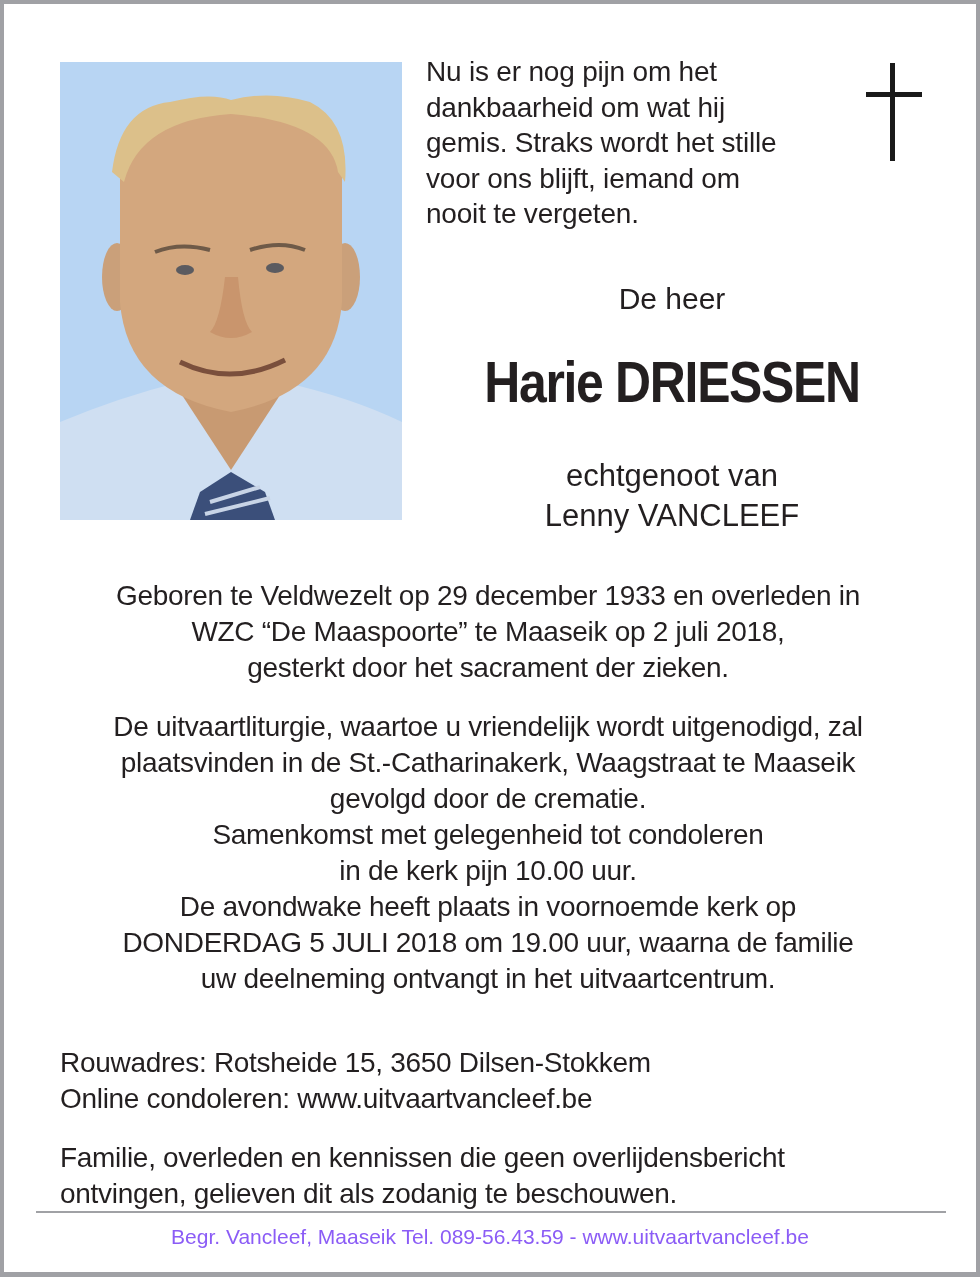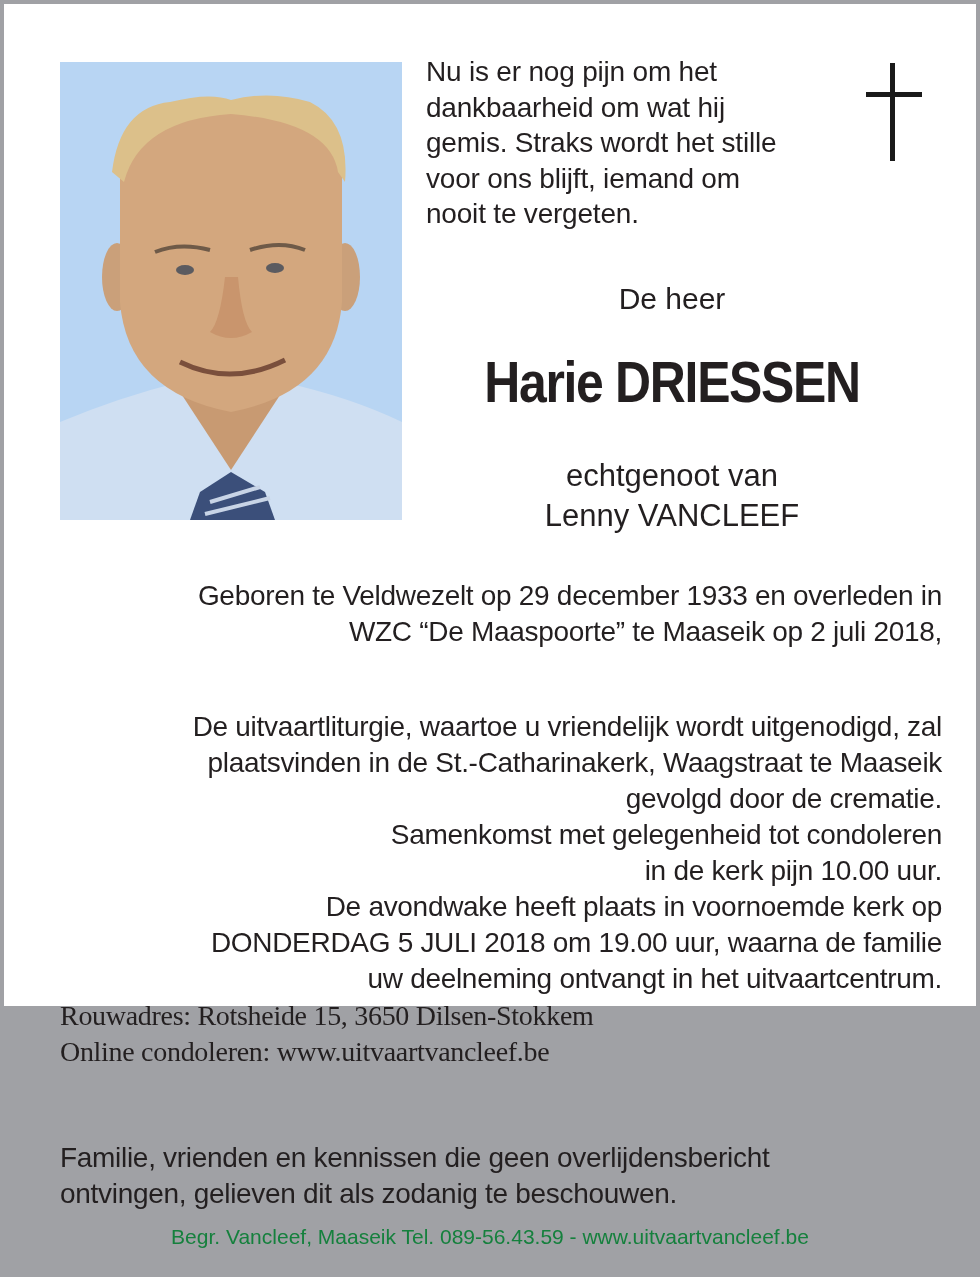--- a/index.html
+++ b/index.html
@@ -1,45 +1,45 @@
 <!DOCTYPE html>
 <html><head>
   <meta charset="utf-8">
   <style>
     * { margin: 0; padding: 0; box-sizing: border-box; }
     html, body { width: 980px; height: 1277px; background: #a0a1a5; overflow: hidden; }
     body { font-family: "Liberation Sans", sans-serif; color: #231f20; }
     .card {
-      position: absolute; left: 4px; top: 4px; width: 972px; height: 1002px;
+      position: absolute; left: 4px; top: 4px; width: 972px; height: 1268px;
       background: #ffffff;
     }
     .photo {
       position: absolute; left: 56px; top: 58px; width: 342px; height: 458px;
       background: #b8d5f3; overflow: hidden;
     }
     .photo svg { width: 100%; height: 100%; display: block; }
     .poem {
       position: absolute; left: 422px; top: 50px; width: 420px;
       font-size: 28px; line-height: 35.5px; letter-spacing: -0.2px;
     }
     .cross { position: absolute; left: 862px; top: 59px; width: 56px; height: 98px; }
     .cross .v { position: absolute; left: 24px; top: 0; width: 5px; height: 98px; background: #1a1a1a; }
     .cross .h { position: absolute; left: 0; top: 29px; width: 56px; height: 5px; background: #1a1a1a; }
     .title-block { position: absolute; left: 420px; width: 496px; text-align: center; }
     .salutation { top: 278px; font-size: 30px; }
     .name { top: 344px; font-size: 58px; font-weight: bold; letter-spacing: -1.5px; transform: scaleX(0.86); transform-origin: center; }
     .spouse { top: 452px; font-size: 31px; font-weight: normal; line-height: 40px; }
-    .para { position: absolute; left: 30px; width: 908px; text-align: right; font-size: 28px; line-height: 36px; letter-spacing: -0.3px; }
+    .para { position: absolute; left: 30px; width: 908px; text-align: center; font-size: 28px; line-height: 36px; letter-spacing: -0.3px; }
     .birth { top: 574px; }
     .funeral { top: 705px; }
     .left-para { position: absolute; left: 56px; width: 880px; font-size: 28px; line-height: 36px; letter-spacing: -0.3px; }
-    .address { top: 994px; font-family: Liberation Serif, serif; }
+    .address { top: 1041px; }
     .notice { top: 1136px; }
     .divider { position: absolute; left: 32px; top: 1207px; width: 910px; height: 2px; background: #a0a1a5; }
-    .footer { position: absolute; left: 0; top: 1221px; width: 972px; text-align: center; font-size: 21px; color: #15803d; }
+    .footer { position: absolute; left: 0; top: 1221px; width: 972px; text-align: center; font-size: 21px; color: #8b5cf6; }
   </style>
 </head>
 <body>
 
 <div class="card">
 
   <div class="photo">
     <svg viewBox="0 0 342 458" preserveAspectRatio="none">
       <rect width="342" height="458" fill="#b8d5f3"></rect>
 
@@ -85,39 +85,40 @@
   <div class="title-block salutation">De heer</div>
   <div class="title-block name">Harie DRIESSEN</div>
   <div class="title-block spouse">
     <div>echtgenoot van</div>
     <div>Lenny VANCLEEF</div>
   </div>
 
   <div class="para birth">
     <div>Geboren te Veldwezelt op 29 december 1933 en overleden in</div>
     <div>WZC “De Maaspoorte” te Maaseik op 2 juli 2018,</div>
+    <div>gesterkt door het sacrament der zieken.</div>
   </div>
 
   <div class="para funeral">
     <div>De uitvaartliturgie, waartoe u vriendelijk wordt uitgenodigd, zal</div>
     <div>plaatsvinden in de St.-Catharinakerk, Waagstraat te Maaseik</div>
     <div>gevolgd door de crematie.</div>
     <div>Samenkomst met gelegenheid tot condoleren</div>
     <div>in de kerk pijn 10.00 uur.</div>
     <div>De avondwake heeft plaats in voornoemde kerk op</div>
     <div>DONDERDAG 5 JULI 2018 om 19.00 uur, waarna de familie</div>
     <div>uw deelneming ontvangt in het uitvaartcentrum.</div>
   </div>
 
   <div class="left-para address">
     <div>Rouwadres: Rotsheide 15, 3650 Dilsen-Stokkem</div>
     <div>Online condoleren: www.uitvaartvancleef.be</div>
   </div>
 
   <div class="left-para notice">
-    <div>Familie, vrienden en kennissen die geen overlijdensbericht</div>
+    <div>Familie, overleden en kennissen die geen overlijdensbericht</div>
     <div>ontvingen, gelieven dit als zodanig te beschouwen.</div>
   </div>
 
   <div class="divider"></div>
 
   <div class="footer">Begr. Vancleef, Maaseik Tel. 089-56.43.59 - www.uitvaartvancleef.be</div>
 </div>
 
 </body></html>

